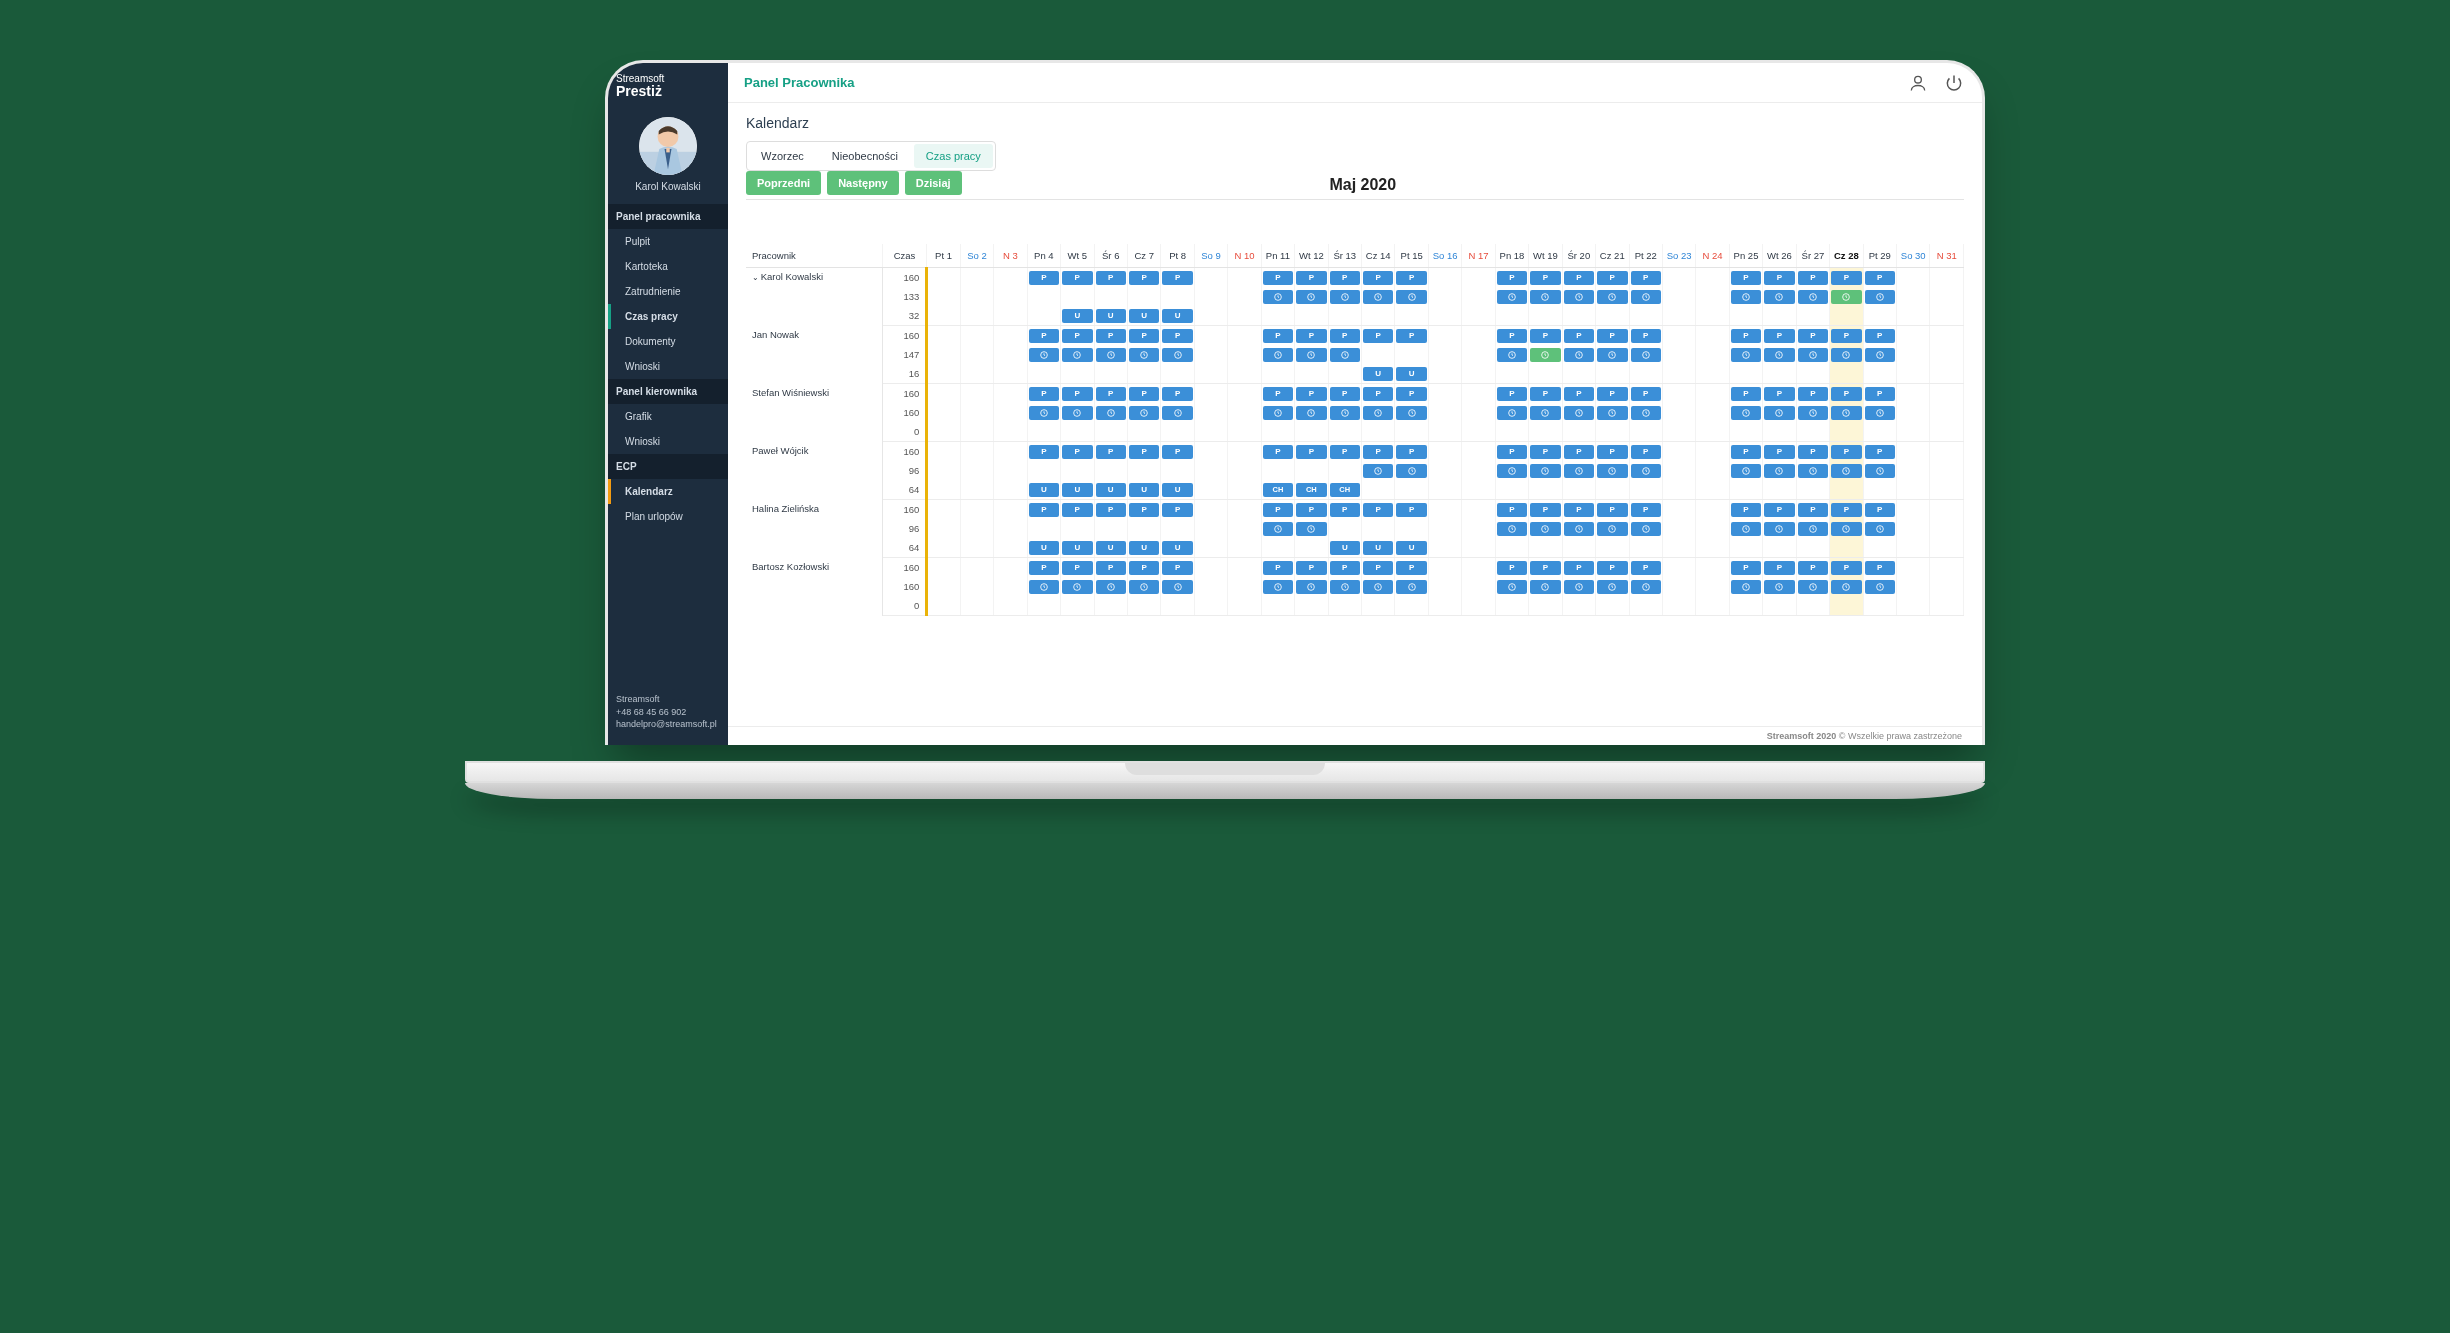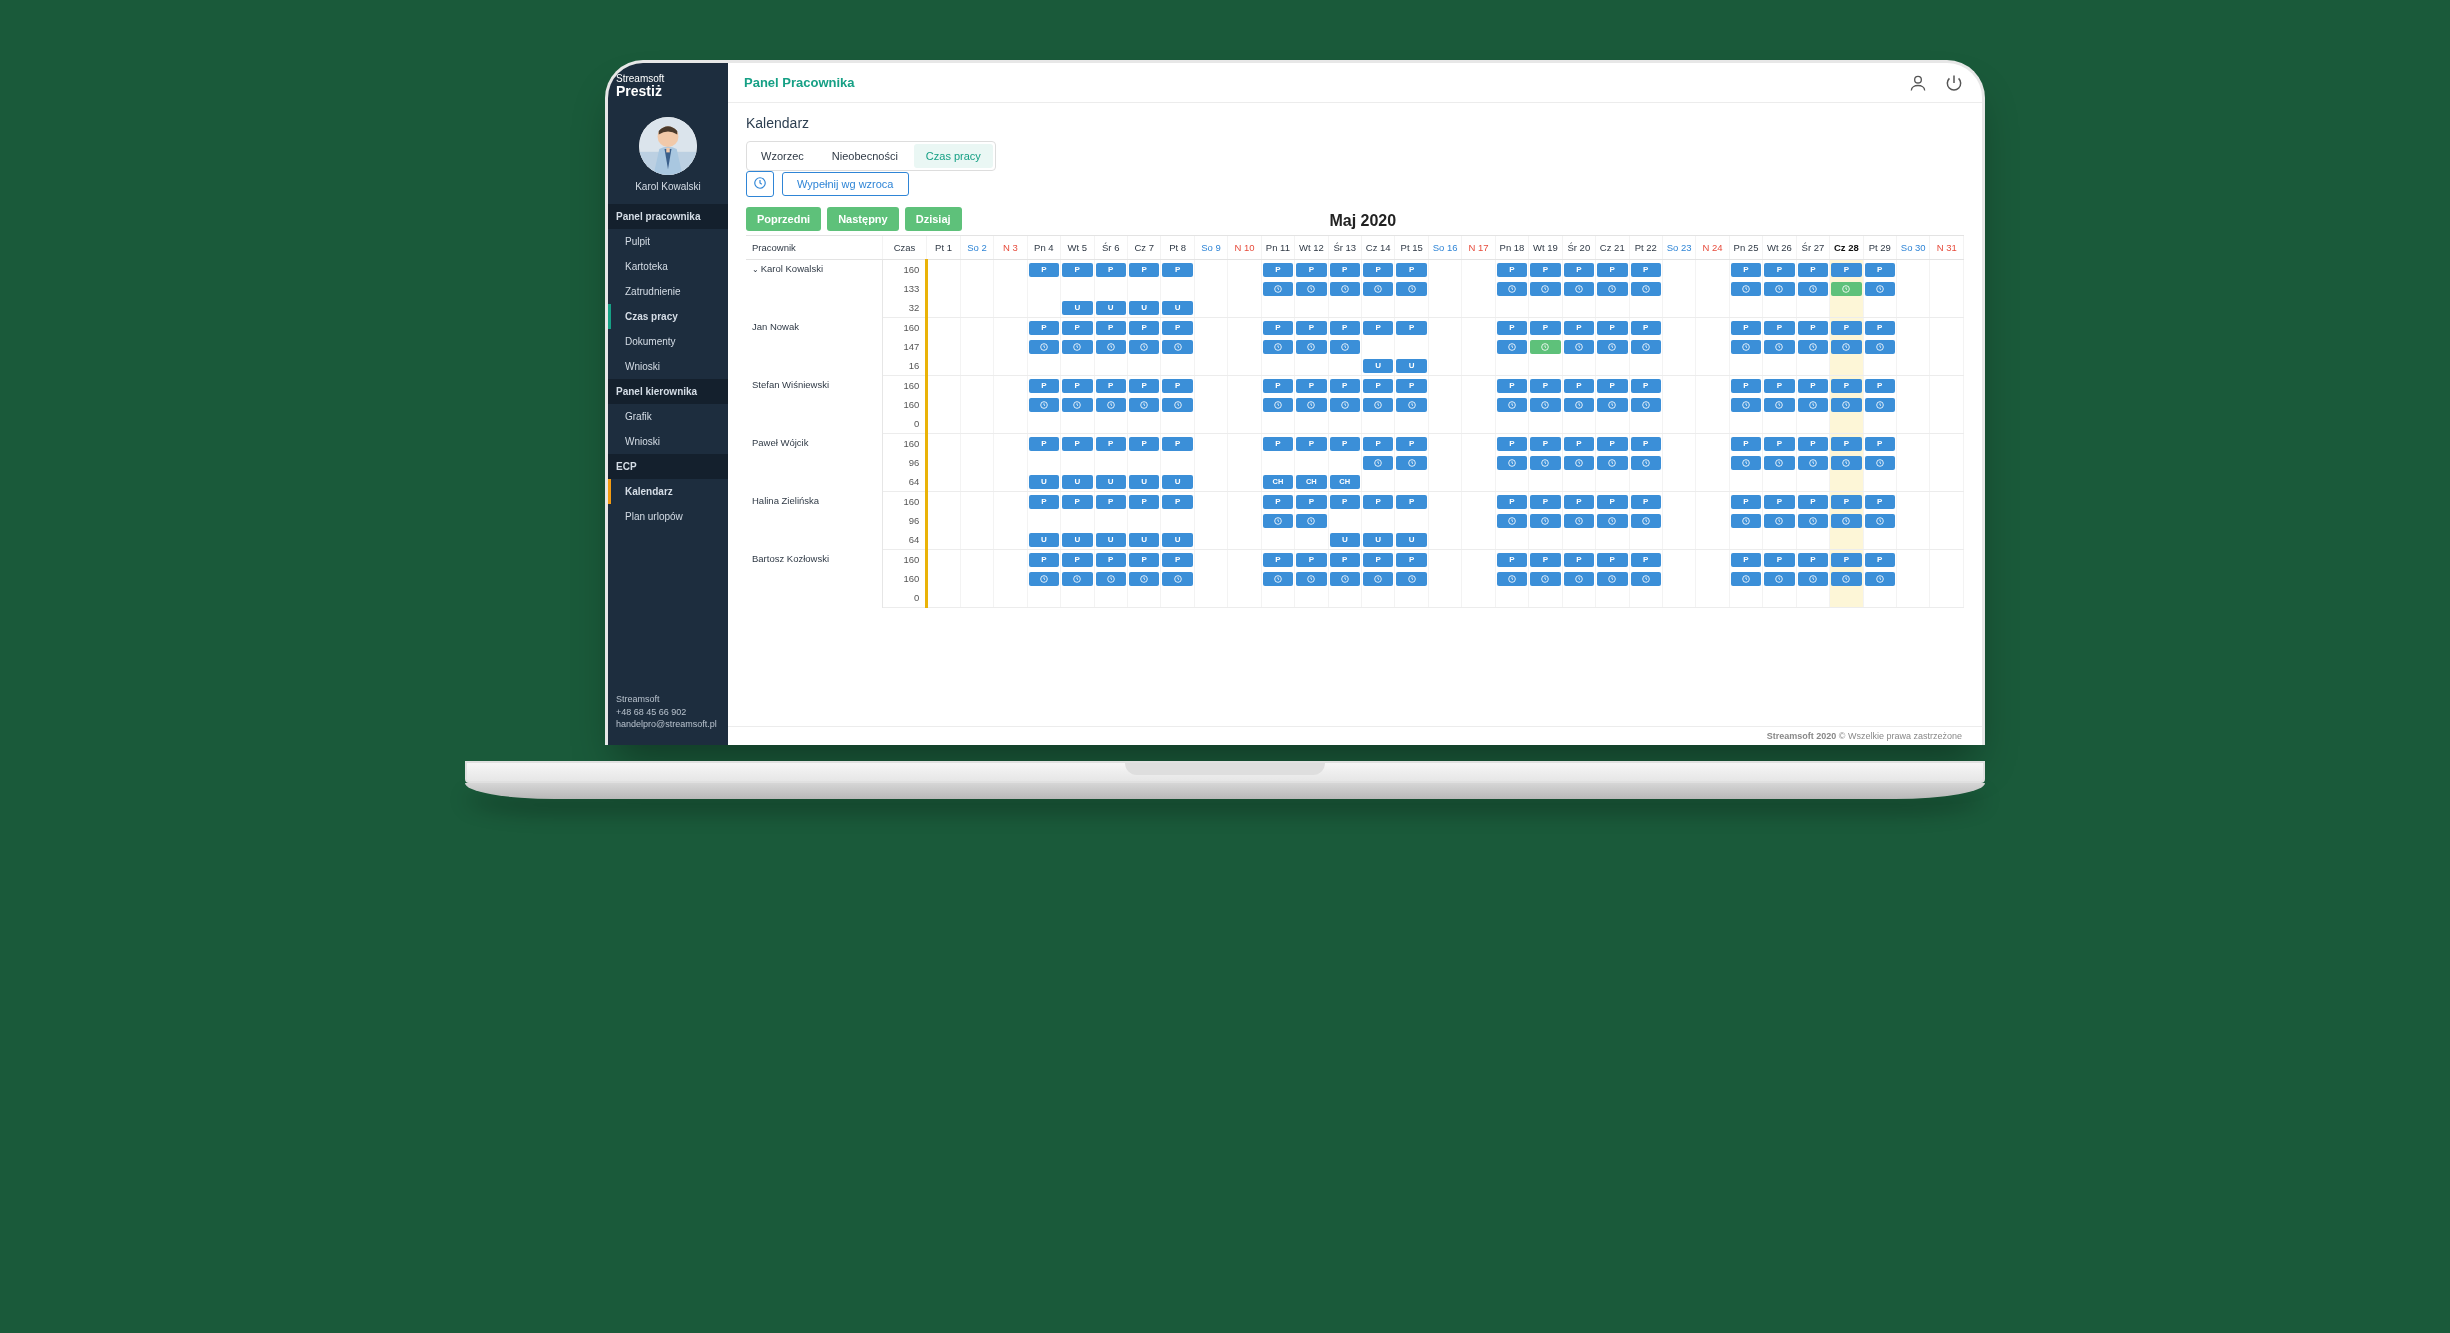--- a/index.html
+++ b/index.html
@@ -37,21 +37,21 @@
   .toolbar{display:flex;gap:8px;margin-bottom:10px;align-items:center;}
   .btn{border:1px solid transparent;border-radius:3px;padding:5px 10px;font-size:11px;cursor:pointer;}
   .btn.iconb{background:#fff;border-color:#2f85d6;color:#2f85d6;padding:4px 6px;}
   .btn.blue{background:#fff;border-color:#2f85d6;color:#2f85d6;padding:5px 14px;}
   .navbtns{display:flex;gap:6px;margin-bottom:4px;}
   .btn.green{background:#5ec17a;color:#fff;font-weight:bold;}
   .calhead-row{display:flex;align-items:center;}
   .month{flex:1;text-align:center;font-weight:bold;font-size:16px;color:#222;}
   
   .grid{border-top:1px solid #e3e3e3;}
-  table{border-collapse:collapse;table-layout:fixed;width:100%;}
+  table{border-collapse:collapse;table-layout:fixed;width:100%;margin-top:44px;}
   th,td{font-size:9.5px;text-align:center;border-right:1px solid #f3f3f3;padding:0;height:16px;}
   th{padding:6px 0;border-bottom:1px solid #e3e3e3;font-weight:normal;white-space:nowrap;}
   th.emp{width:110px;text-align:left;padding-left:6px;}
   th.czas{width:36px;}
   th.day{width:27px;}
   th.sat{color:#2f85d6;}
   th.sun{color:#e74c3c;}
   th.today{font-weight:bold;color:#111;}
   td.empcell{text-align:left;padding:3px 4px 0 6px;vertical-align:top;border-right:1px solid #e6e6e6;}
   td.czascell{text-align:right;padding:2px 6px;color:#555;line-height:15px;border-right:3px solid #eab308;}
@@ -141,29 +141,20 @@
         </div>
       </div>
 
       <div class="content">
         <div class="page-title">Kalendarz</div>
         <div class="tabs" id="tabs">
               <div class="tab">Wzorzec</div>
               <div class="tab">Nieobecności</div>
               <div class="tab cur">Czas pracy</div>
             </div>
-        <div class="toolbar">
-          <button class="btn iconb">
-            <svg width="14" height="14" viewBox="0 0 24 24" fill="none" stroke="#2f85d6" stroke-width="2">
-                  <circle cx="12" cy="12" r="9"></circle>
-                  <path d="M12 7v5l3 2"></path>
-                </svg>
-          </button>
-          <button class="btn blue">Wypełnij wg wzroca</button>
-        </div>
         <div class="calhead-row">
           <div class="navbtns">
             <button class="btn green">Poprzedni</button>
             <button class="btn green">Następny</button>
             <button class="btn green">Dzisiaj</button>
           </div>
           <div class="month">Maj 2020</div>
           <div style="width:200px"></div>
         </div>
         <div class="grid">

